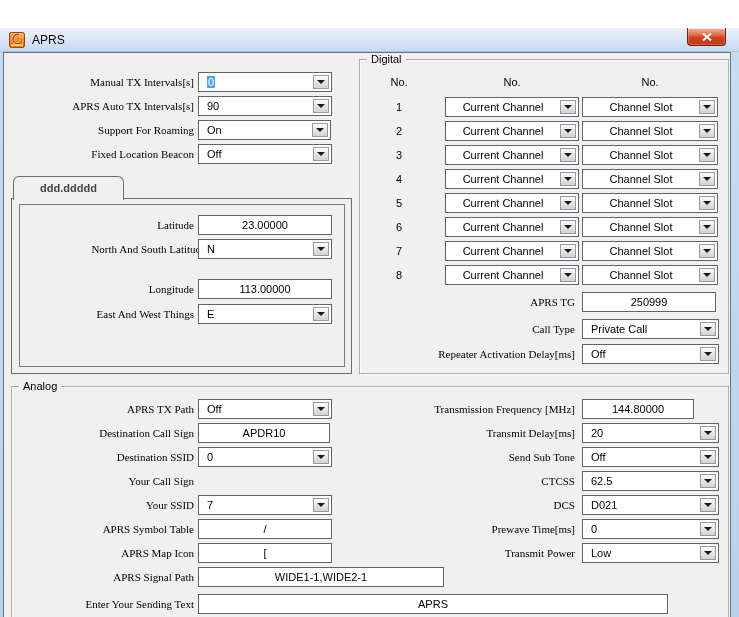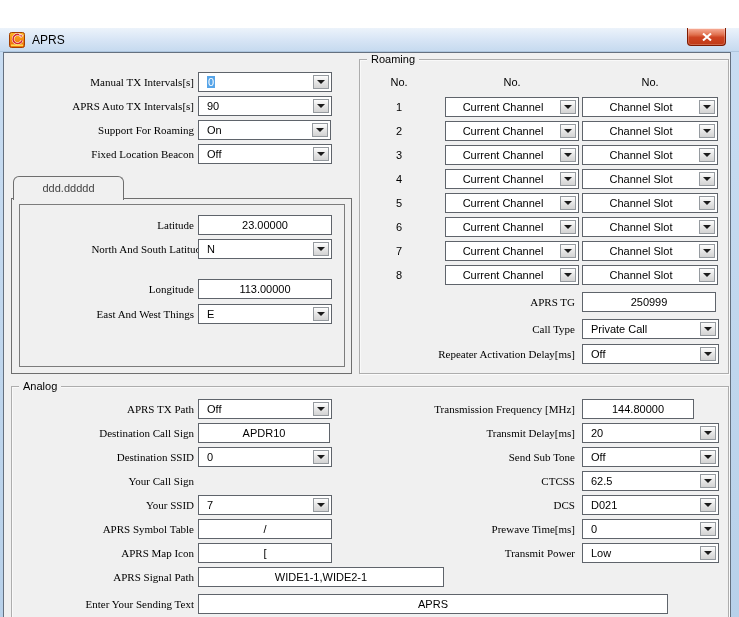--- a/index.html
+++ b/index.html
@@ -33,21 +33,21 @@
   .tri{position:absolute;left:50%;top:50%;margin:-2px 0 0 -4px;width:0;height:0;
        border-left:4px solid transparent;border-right:4px solid transparent;
        border-top:4px solid #1b1b1b;}
   .grp{position:absolute;border:1px solid #adadad;
        box-shadow:1px 1px 0 rgba(255,255,255,.75), inset 1px 1px 0 rgba(255,255,255,.6);}
   .grp-label{position:absolute;top:-8px;font-size:11px;line-height:14px;
              background:#f0f0f0;padding:0 4px;white-space:nowrap;}
   .tabpage{position:absolute;border:1px solid #6e6e6e;background:#f0f0f0;z-index:1;}
   .tab{position:absolute;border:1px solid #6e6e6e;border-bottom:none;
        border-radius:6px 6px 0 0;background:#f0f0f0;z-index:2;
-       font-size:11px;text-align:center;color:#444;}
+       font-size:11px;text-align:center;color:#444;font-weight:bold;}
   .innerbox{position:absolute;border:1px solid #7c7c7c;z-index:2;}
   .rowno{position:absolute;width:40px;height:20px;line-height:20px;font-size:11px;text-align:center;}
   .colhdr{position:absolute;height:14px;line-height:14px;font-size:11px;text-align:center;}
   .selhl{background:#56a4e8;color:#fff;padding:0 1px;}
   .footbtn{position:absolute;height:22px;background:linear-gradient(#f6f6f6,#e0e0e0);
            border:1px solid #8f9396;box-shadow:inset 0 1px 0 #fff;}
 </style>
 </head>
 <body>
 
@@ -131,21 +131,21 @@
 
     <div class="lbl" style="left:0;top:251px;width:190px;z-index:3">East  And West Things</div>
     <div class="cmb" style="left:194px;top:251px;width:134px;z-index:3">
       <span class="cval">E</span>
       <span class="cbtn">
           <i class="tri"></i>
         </span>
     </div>
 
     <div class="grp" style="left:355px;top:6px;width:370px;height:315px">
-      <span class="grp-label" style="left:7px">Roaming</span>
+      <span class="grp-label" style="left:7px">Digital</span>
     </div>
 
     <div class="colhdr" style="left:375px;top:22px;width:40px">No.</div>
     <div class="colhdr" style="left:441px;top:22px;width:134px">No.</div>
     <div class="colhdr" style="left:578px;top:22px;width:136px">No.</div>
 
     <div class="rowno" style="left:375px;top:44px">1</div>
     <div class="cmb center" style="left:441px;top:44px;width:134px">
       <span class="cval">Current Channel</span>
       <span class="cbtn">

